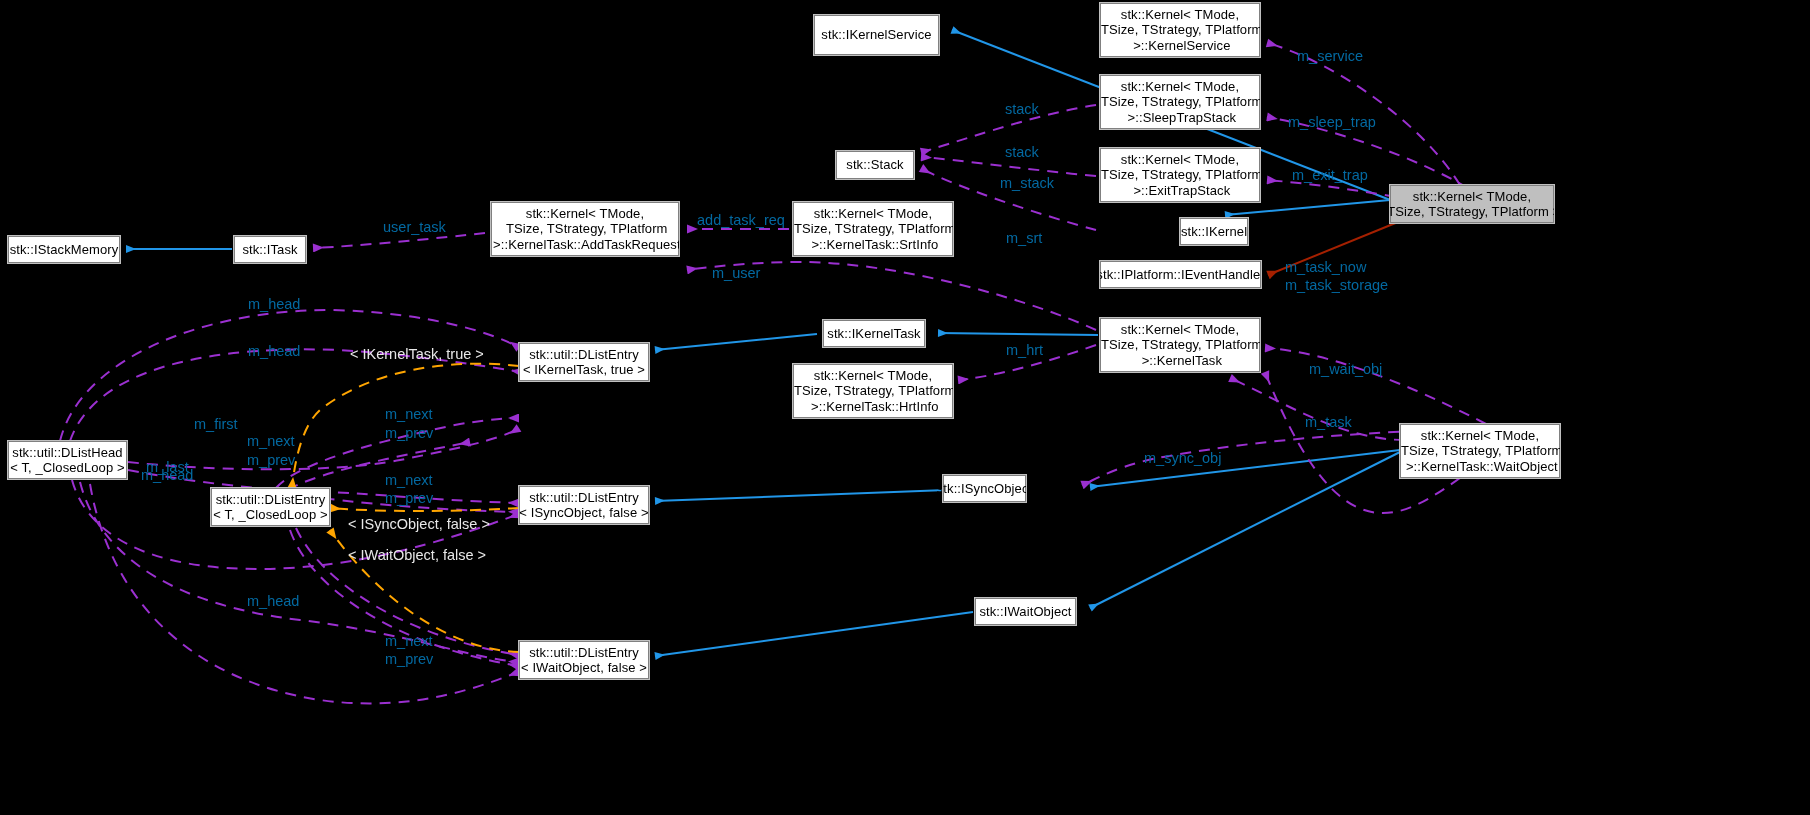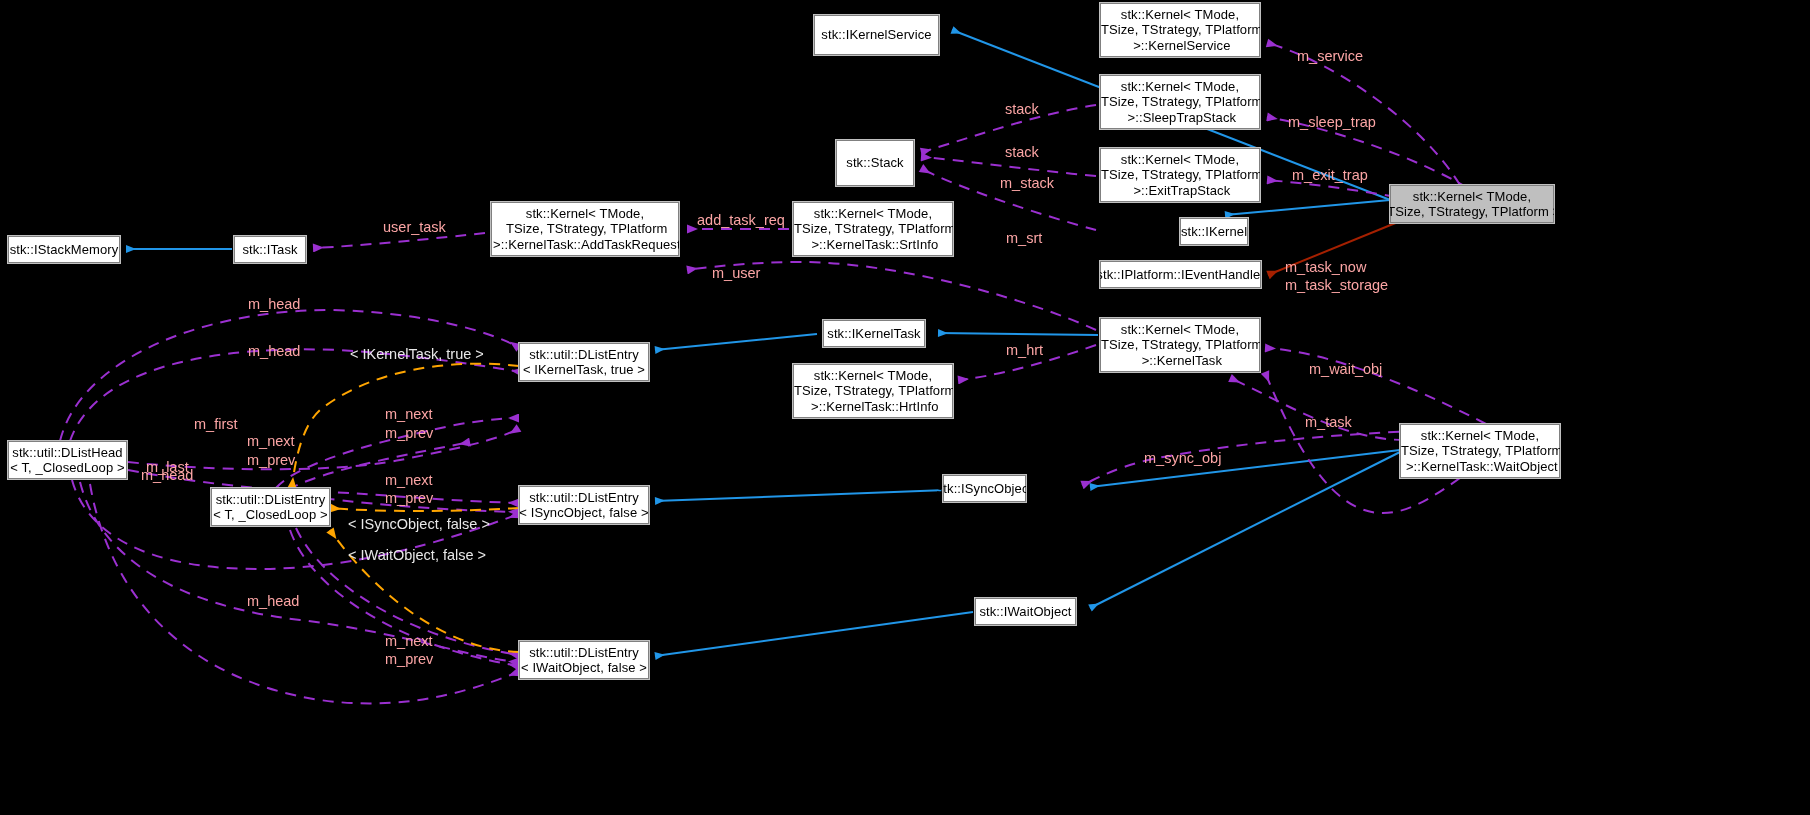--- a/index.html
+++ b/index.html
@@ -5,21 +5,21 @@
 <style>
   html,body{margin:0;padding:0;background:#000;}
   #stage{position:relative;width:1810px;height:815px;background:#000;overflow:hidden;
          font-family:"Liberation Sans","DejaVu Sans",sans-serif;}
   #edges{position:absolute;left:0;top:0;width:1810px;height:815px;}
   .node{position:absolute;box-sizing:border-box;background:#ffffff;color:#000000;
         border:1px solid #808080;outline:1px solid #c0c0c0;
         display:flex;align-items:center;justify-content:center;text-align:center;
         font-size:13px;line-height:1.18;letter-spacing:.1px;white-space:pre;}
   .node.focus{background:#bfbfbf;}
-  .elabel{position:absolute;color:#fca5a5;font-size:14.5px;white-space:pre;line-height:1.25;}
+  .elabel{position:absolute;color:#0369a1;font-size:14.5px;white-space:pre;line-height:1.25;}
   .elabel.tpl{color:#e8e8e8;}
 </style>
 </head>
 <body>
 
 <div id="stage">
 
   <svg id="edges" viewBox="0 0 1810 815" xmlns="http://www.w3.org/2000/svg">
     <defs>
       <marker id="ah-blue" markerWidth="12" markerHeight="12" refX="10" refY="4" orient="auto" markerUnits="userSpaceOnUse">
@@ -94,21 +94,21 @@
   </svg>
 
   <div id="nodes">
       <div class="node" style="left: 814px; top: 15px; width: 125px; height: 40px;">stk::IKernelService</div>
       <div class="node" style="left: 1100px; top: 3px; width: 160px; height: 54px;">stk::Kernel&lt; TMode,
  TSize, TStrategy, TPlatform
  &gt;::KernelService</div>
       <div class="node" style="left: 1100px; top: 75px; width: 160px; height: 54px;">stk::Kernel&lt; TMode,
  TSize, TStrategy, TPlatform
  &gt;::SleepTrapStack</div>
-      <div class="node" style="left: 836px; top: 140px; width: 78px; height: 46px; text-align: center;">stk::Stack</div>
+      <div class="node" style="left: 836px; top: 151px; width: 78px; height: 28px; text-align: center;">stk::Stack</div>
       <div class="node" style="left: 1100px; top: 148px; width: 160px; height: 54px;">stk::Kernel&lt; TMode,
  TSize, TStrategy, TPlatform
  &gt;::ExitTrapStack</div>
       <div class="node focus" style="left: 1390px; top: 185px; width: 164px; height: 38px;">stk::Kernel&lt; TMode,
  TSize, TStrategy, TPlatform &gt;</div>
       <div class="node" style="left: 491px; top: 202px; width: 188px; height: 54px;">stk::Kernel&lt; TMode,
  TSize, TStrategy, TPlatform
  &gt;::KernelTask::AddTaskRequest</div>
       <div class="node" style="left: 793px; top: 202px; width: 160px; height: 54px;">stk::Kernel&lt; TMode,
  TSize, TStrategy, TPlatform

